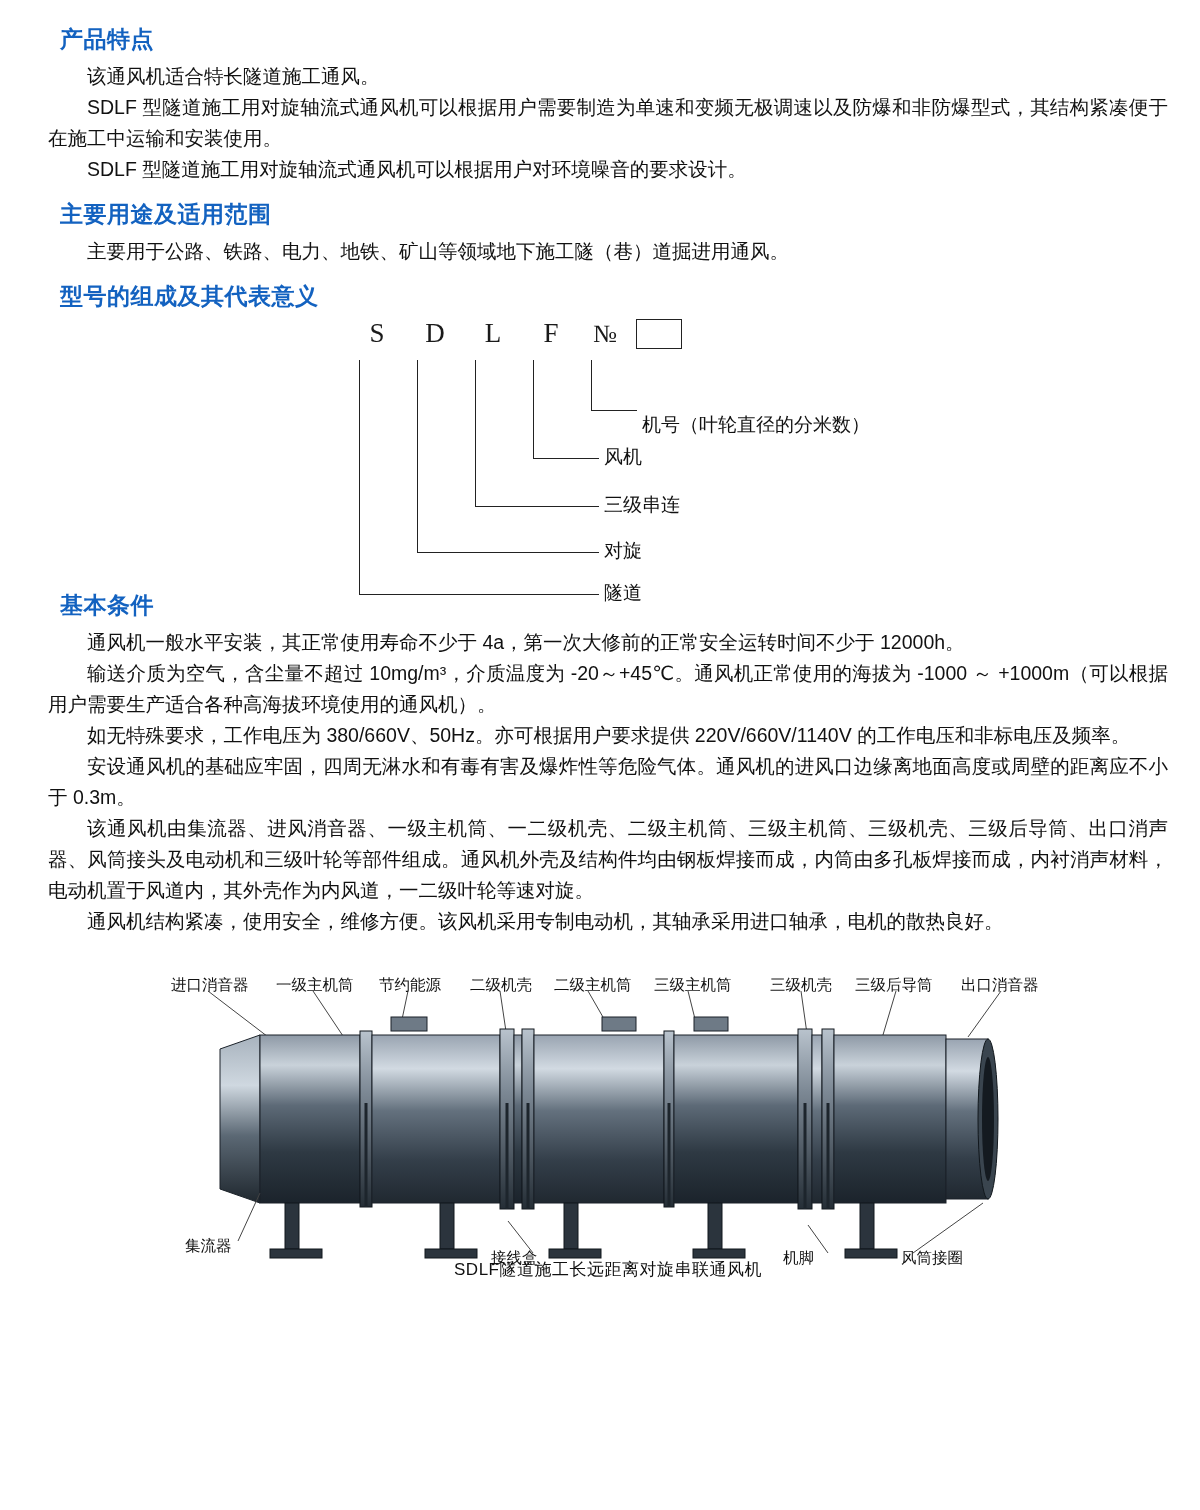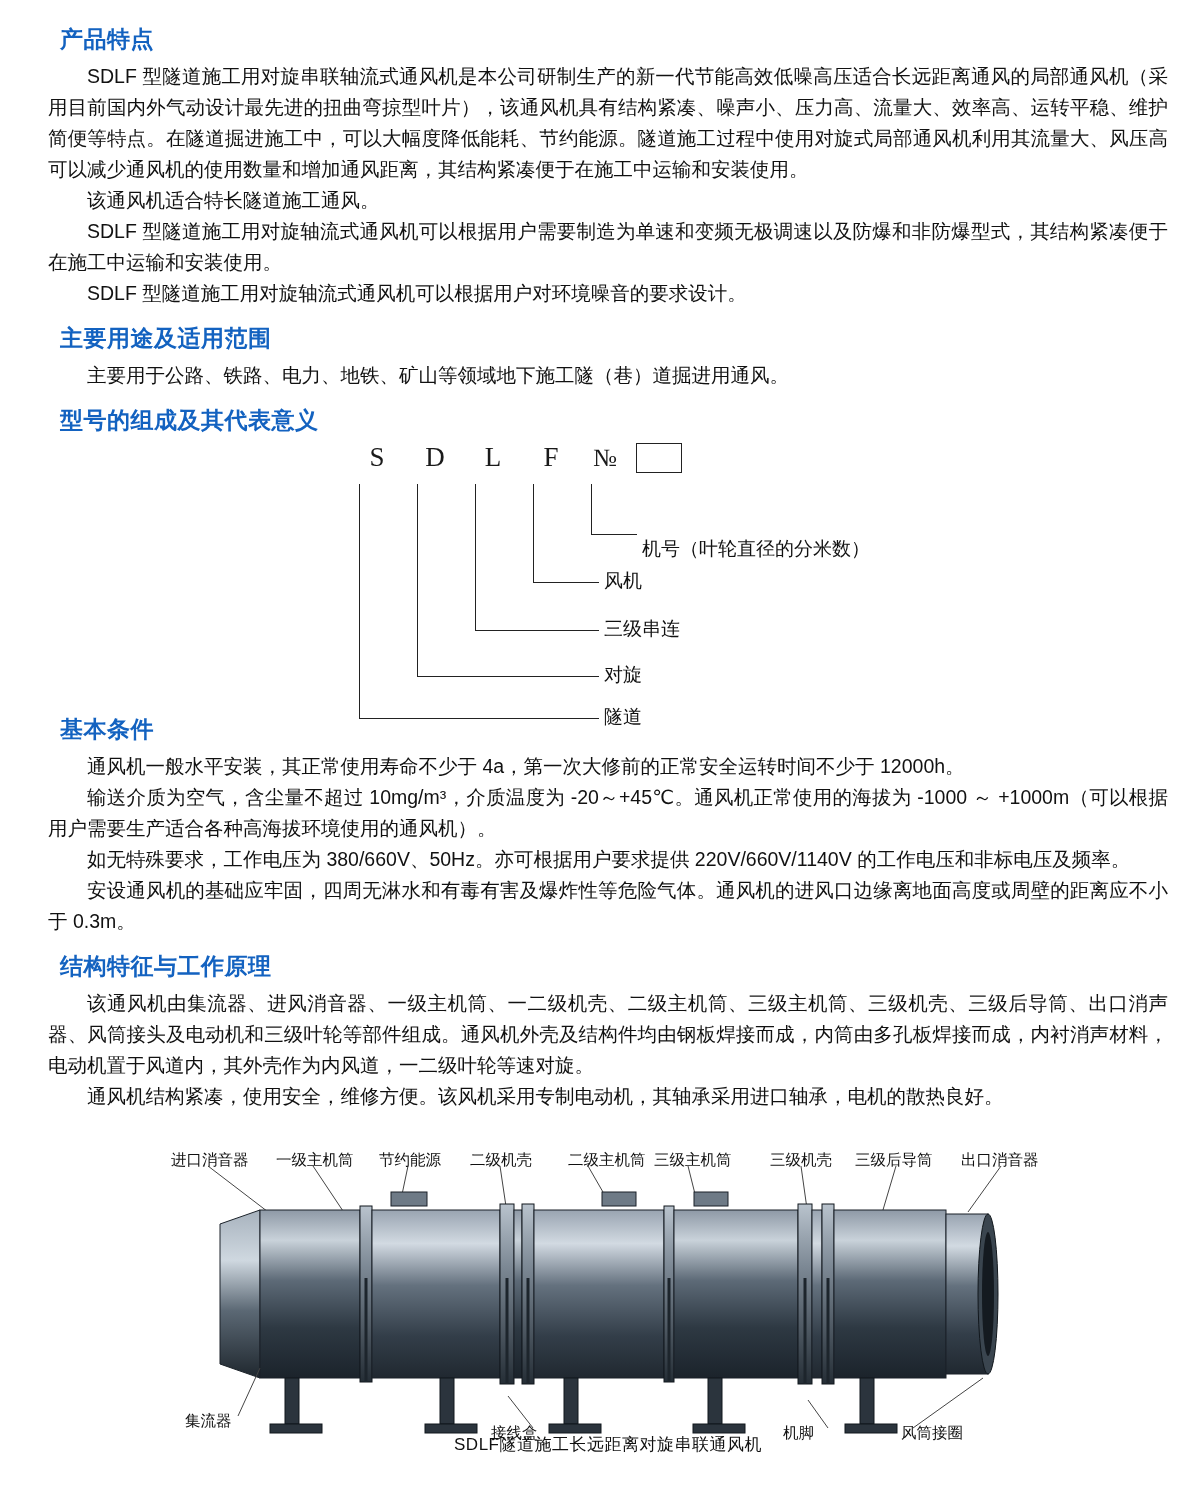--- a/index.html
+++ b/index.html
@@ -117,21 +117,20 @@
     top: 0;
   }
 </style>
 </head>
 <body>
 
 <div class="page">
   <div class="content">
 
     <h2 class="section-title">产品特点</h2>
-    <p class="para">SDLF 型隧道施工用对旋串联轴流式通风机是本公司研制生产的新一代节能高效低噪高压适合长远距离通风的局部通风机（采用目前国内外气动设计最先进的扭曲弯掠型叶片），该通风机具有结构紧凑、噪声小、压力高、流量大、效率高、运转平稳、维护简便等特点。在隧道掘进施工中，可以大幅度降低能耗、节约能源。隧道施工过程中使用对旋式局部通风机利用其流量大、风压高可以减少通风机的使用数量和增加通风距离，其结构紧凑便于在施工中运输和安装使用。</p>
     <p class="para">该通风机适合特长隧道施工通风。</p>
     <p class="para">SDLF 型隧道施工用对旋轴流式通风机可以根据用户需要制造为单速和变频无极调速以及防爆和非防爆型式，其结构紧凑便于在施工中运输和安装使用。</p>
     <p class="para">SDLF 型隧道施工用对旋轴流式通风机可以根据用户对环境噪音的要求设计。</p>
 
     <h2 class="section-title">主要用途及适用范围</h2>
     <p class="para">主要用于公路、铁路、电力、地铁、矿山等领域地下施工隧（巷）道掘进用通风。</p>
 
     <h2 class="section-title">型号的组成及其代表意义</h2>
 
     <div class="model-diagram">
@@ -159,21 +158,20 @@
       <div class="leader" style="left:311px; top:42px; width:239px; height:234px;"></div>
       <div class="leader-label" style="left:556px; top:262px;">隧道</div>
     </div>
 
     <h2 class="section-title">基本条件</h2>
     <p class="para">通风机一般水平安装，其正常使用寿命不少于 4a，第一次大修前的正常安全运转时间不少于 12000h。</p>
     <p class="para">输送介质为空气，含尘量不超过 10mg/m³，介质温度为 -20～+45℃。通风机正常使用的海拔为 -1000 ～ +1000m（可以根据用户需要生产适合各种高海拔环境使用的通风机）。</p>
     <p class="para">如无特殊要求，工作电压为 380/660V、50Hz。亦可根据用户要求提供 220V/660V/1140V 的工作电压和非标电压及频率。</p>
     <p class="para">安设通风机的基础应牢固，四周无淋水和有毒有害及爆炸性等危险气体。通风机的进风口边缘离地面高度或周壁的距离应不小于 0.3m。</p>
 
-    <h2 class="section-title">结构特征与工作原理</h2>
     <p class="para">该通风机由集流器、进风消音器、一级主机筒、一二级机壳、二级主机筒、三级主机筒、三级机壳、三级后导筒、出口消声器、风筒接头及电动机和三级叶轮等部件组成。通风机外壳及结构件均由钢板焊接而成，内筒由多孔板焊接而成，内衬消声材料，电动机置于风道内，其外壳作为内风道，一二级叶轮等速对旋。</p>
 
     <p class="para">通风机结构紧凑，使用安全，维修方便。该风机采用专制电动机，其轴承采用进口轴承，电机的散热良好。</p>
   </div>
 
   <div class="product-figure">
     <svg class="fan-svg" width="1200" height="330" viewBox="0 0 1200 330">
       <defs>
         <linearGradient id="bodyGrad" x1="0" y1="0" x2="0" y2="1">
           <stop offset="0%" stop-color="#8e99a6"></stop>
@@ -268,21 +266,21 @@
         <line x1="525" y1="300" x2="500" y2="268"></line>
         <line x1="820" y1="300" x2="800" y2="272"></line>
         <line x1="905" y1="300" x2="975" y2="250"></line>
       </g>
     </svg>
 
     <div class="callout" style="left:163px; top:22px;">进口消音器</div>
     <div class="callout" style="left:268px; top:22px;">一级主机筒</div>
     <div class="callout" style="left:371px; top:22px;">节约能源</div>
     <div class="callout" style="left:462px; top:22px;">二级机壳</div>
-    <div class="callout" style="left:560px; top:22px;">二级主机筒</div>
+    <div class="callout" style="left:546px; top:22px;">二级主机筒</div>
     <div class="callout" style="left:646px; top:22px;">三级主机筒</div>
     <div class="callout" style="left:762px; top:22px;">三级机壳</div>
     <div class="callout" style="left:847px; top:22px;">三级后导筒</div>
     <div class="callout" style="left:953px; top:22px;">出口消音器</div>
 
     <div class="callout" style="left:177px; top:283px;">集流器</div>
     <div class="callout" style="left:483px; top:295px;">接线盒</div>
     <div class="callout" style="left:775px; top:295px;">机脚</div>
     <div class="callout" style="left:893px; top:295px;">风筒接圈</div>
 

